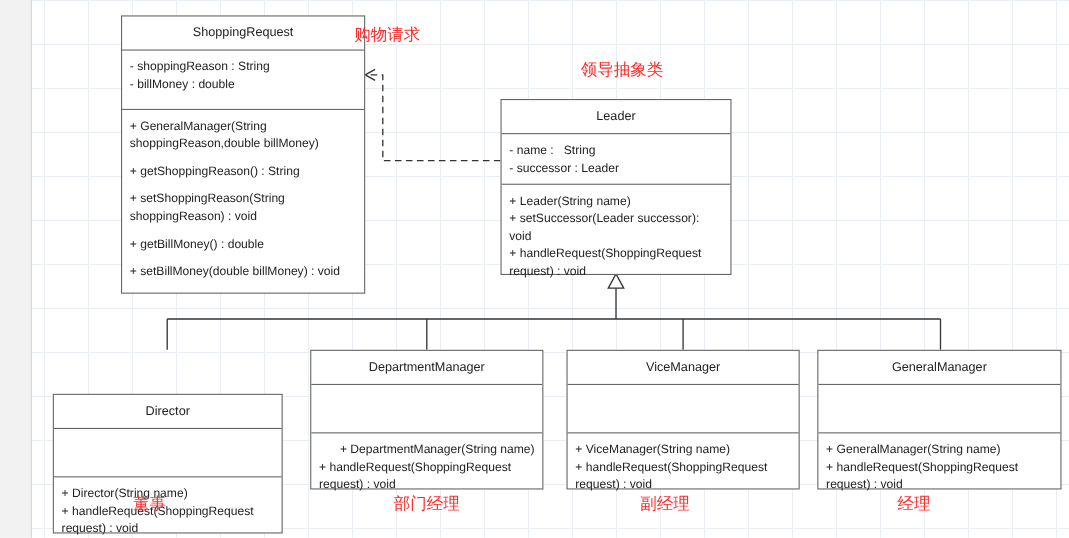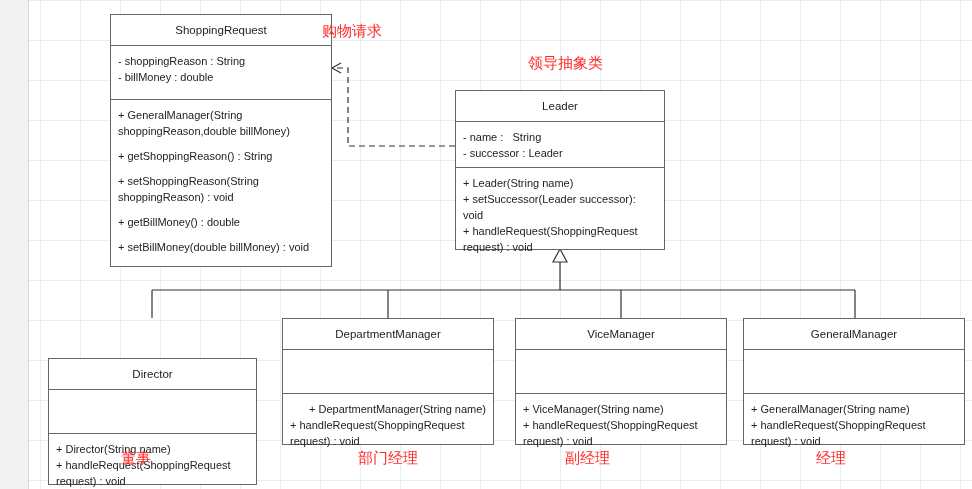--- a/index.html
+++ b/index.html
@@ -172,16 +172,16 @@
     <div class="uml-ops">
       <div class="op" style="margin-bottom:0;">+ GeneralManager(String name)</div>
       <div class="op" style="margin-bottom:0;">+ handleRequest(ShoppingRequest request) : void</div>
     </div>
   </div>
 
   <div class="annot" style="left:322px; top:22px;">购物请求</div>
   <div class="annot" style="left:528px; top:54px;">领导抽象类</div>
   <div class="annot" style="left:121px; top:449px;">董事</div>
   <div class="annot" style="left:358px; top:449px;">部门经理</div>
-  <div class="annot" style="left:565px; top:449px;">副经理</div>
+  <div class="annot" style="left:582px; top:449px;">副经理</div>
   <div class="annot" style="left:816px; top:449px;">经理</div>
 
 </div>
 
 </body></html>

